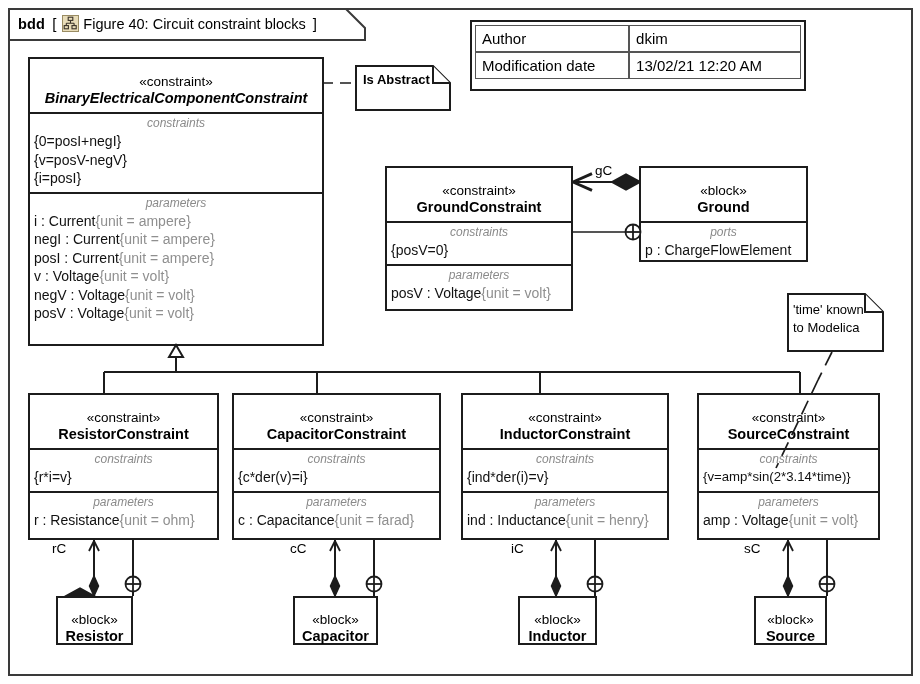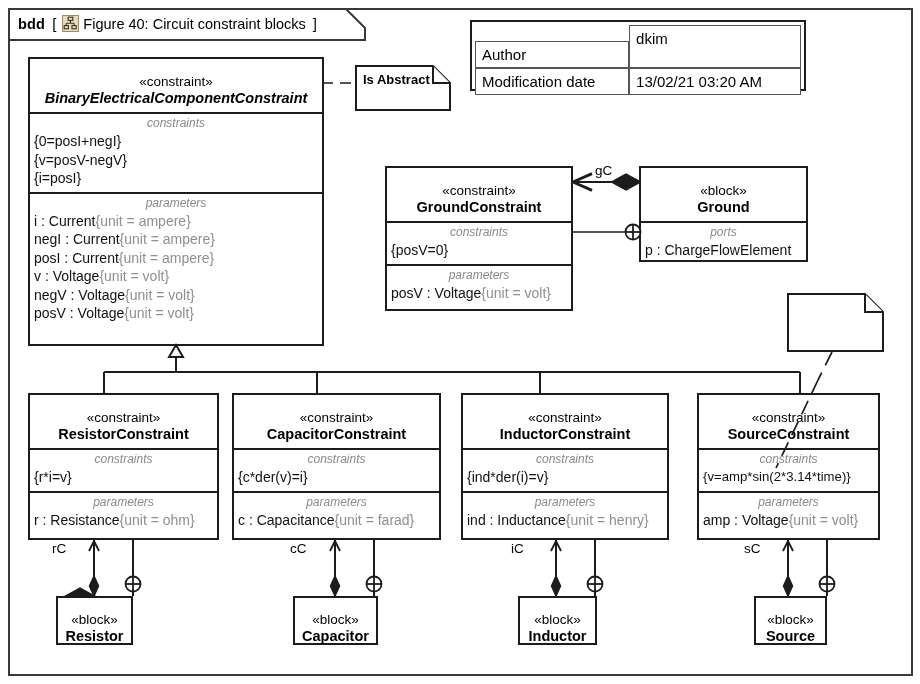--- a/index.html
+++ b/index.html
@@ -168,26 +168,26 @@
   <div class="note" style="left:355px;top:65px;width:96px;height:46px;">
     <svg width="96" height="46">
       <path d="M1,1 L78,1 L95,18 L95,45 L1,45 Z" fill="#fff" stroke="#1c1c1c" stroke-width="2"></path>
       <path d="M78,1 L78,18 L95,18" fill="#fff" stroke="#1c1c1c" stroke-width="2"></path>
     </svg>
     <div class="ntext">Is Abstract</div>
   </div>
 
   <div class="htable" style="left:470px;top:20px;width:336px;height:71px;">
     <div class="htrow">
-      <div class="htcell" style="width:155px;margin-top:16px;">Author</div>
+      <div class="htcell" style="width:155px;">Author</div>
       <div class="htcell" style="width:173px;">dkim</div>
     </div>
     <div class="htrow">
       <div class="htcell" style="width:155px;">Modification date</div>
-      <div class="htcell" style="width:173px;">13/02/21 03:20 AM</div>
+      <div class="htcell" style="width:173px;">13/02/21 12:20 AM</div>
     </div>
   </div>
 
   <div class="box" style="left:385px;top:166px;width:188px;height:145px;">
     <div class="hdr">
       <div class="stereo">«constraint»</div>
       <div class="nm">GroundConstraint</div>
     </div>
     <div class="sep">
       <div class="cmp-title">constraints</div>
@@ -214,20 +214,24 @@
         <div class="row">p : ChargeFlowElement</div>
       </div>
     </div>
   </div>
 
   <div class="note plain" style="left:787px;top:293px;width:97px;height:59px;">
     <svg width="97" height="59">
       <path d="M1,1 L78,1 L96,19 L96,58 L1,58 Z" fill="#fff" stroke="#1c1c1c" stroke-width="2"></path>
       <path d="M78,1 L78,19 L96,19" fill="#fff" stroke="#1c1c1c" stroke-width="2"></path>
     </svg>
+    <div class="ntext" style="padding:8px 6px;">
+      <div>'time' known</div>
+      <div>to Modelica</div>
+    </div>
   </div>
 
   <div class="box" style="left:28px;top:393px;width:191px;height:147px;">
     <div class="hdr">
       <div class="stereo">«constraint»</div>
       <div class="nm">ResistorConstraint</div>
     </div>
     <div class="sep">
       <div class="cmp-title">constraints</div>
       <div class="cmp-body">

